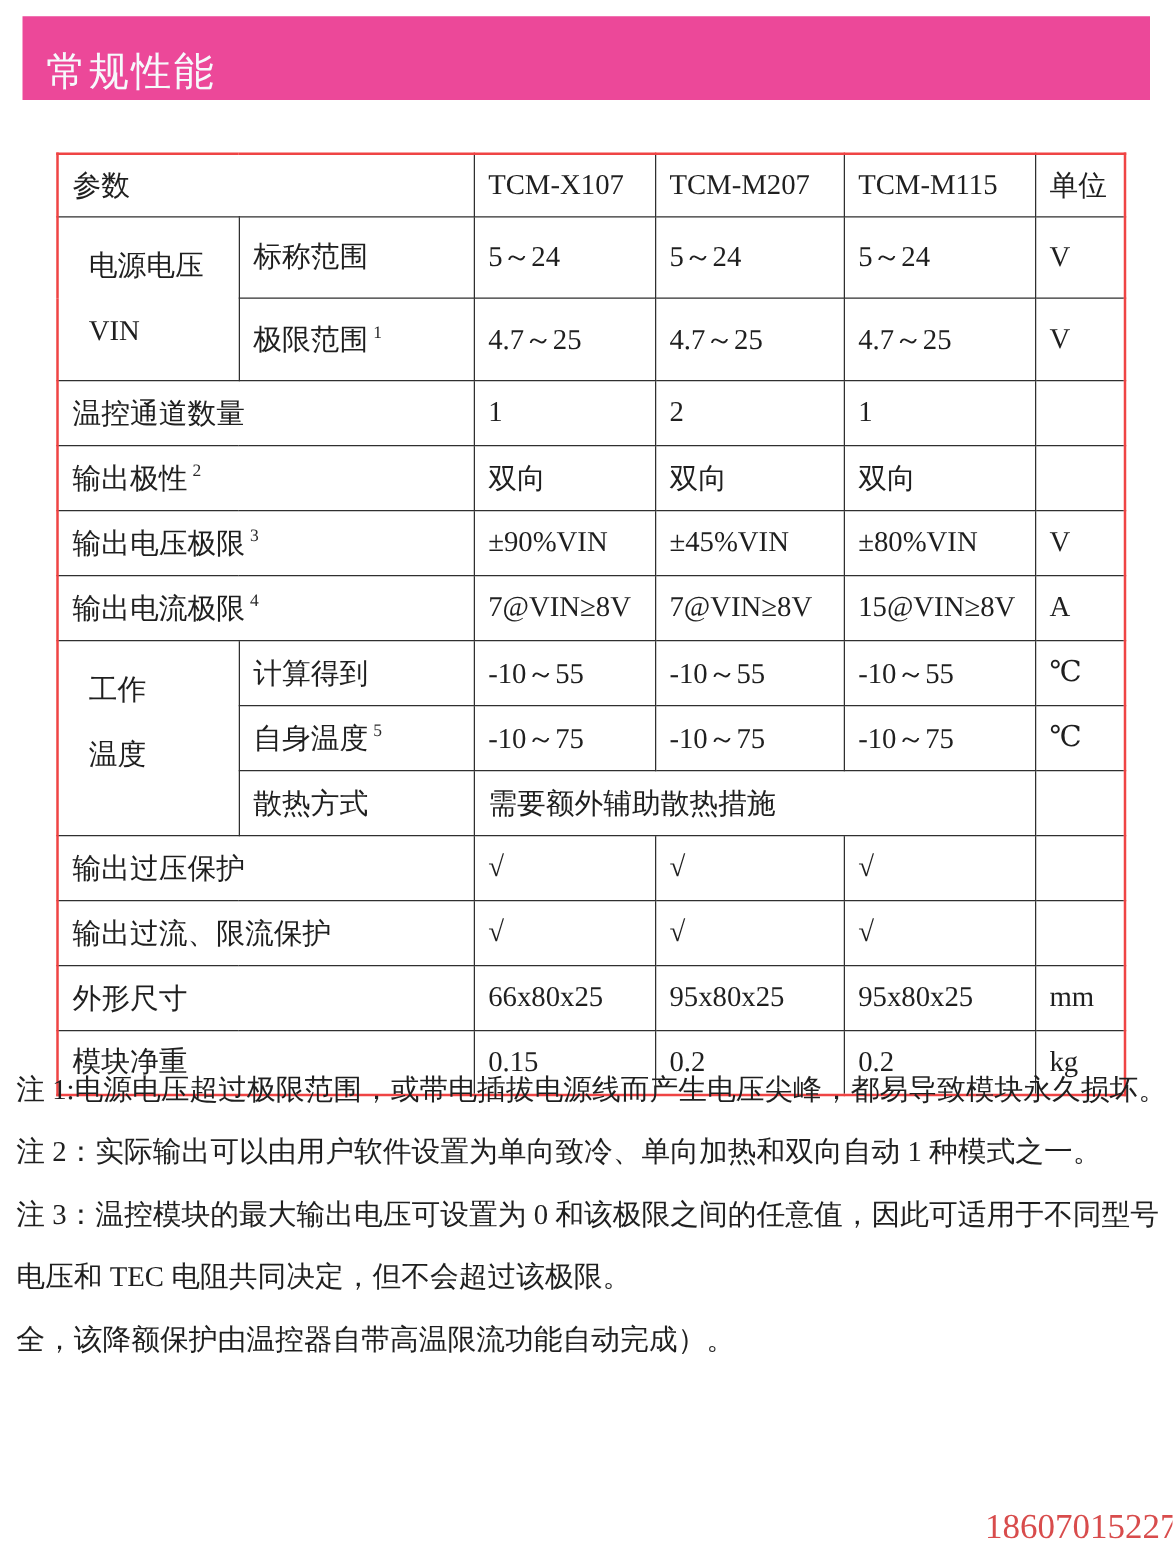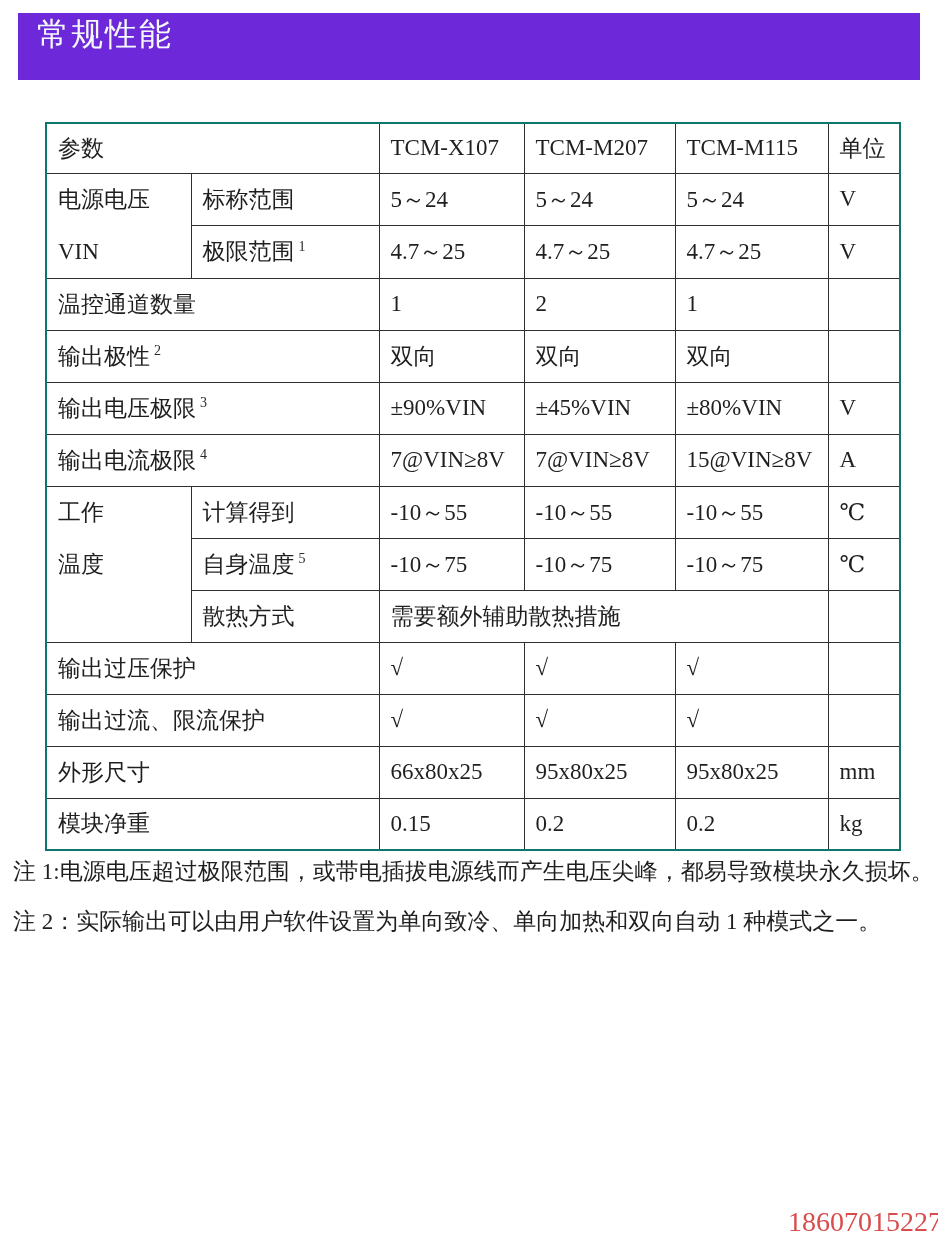--- a/index.html
+++ b/index.html
@@ -14,55 +14,55 @@
     overflow: hidden;
     font-family: "Liberation Serif", "DejaVu Serif", serif;
     color: #1f1f1f;
   }
   .title-bar {
     position: absolute;
     left: 18px;
     top: 13px;
     width: 902px;
     height: 67px;
-    background: #6d28d9;
+    background: #ec4899;
     display: flex;
-    align-items: flex-start;
+    align-items: flex-end;
     box-sizing: border-box;
     padding-left: 19px;
   }
   .title-bar .title-text {
     color: #f6f9fc;
     font-size: 32px;
     letter-spacing: 2px;
   }
   table.spec {
     position: absolute;
     left: 45px;
     top: 122px;
     width: 854px;
     border-collapse: collapse;
     table-layout: fixed;
-    border: 2px solid #0f766e;
+    border: 2px solid #ef4444;
   }
   table.spec td {
     border: 1px solid #2f2f2f;
     padding: 0 2px 0 11px;
     font-size: 23px;
     height: 52px;
     vertical-align: middle;
     white-space: nowrap;
     overflow: hidden;
     box-sizing: border-box;
   }
   table.spec tr.header-row td {
     height: 50px;
   }
   table.spec td.group-cell {
-    padding: 0;
+    padding: 13px;
     vertical-align: top;
   }
   .gline {
     height: 52px;
     display: flex;
     align-items: center;
     padding-left: 11px;
     box-sizing: border-box;
   }
   sup.fnote {
@@ -226,15 +226,18 @@
     <td>0.2</td>
     <td>0.2</td>
     <td>kg</td>
   </tr>
 </tbody>
   </table>
 
 <div class="notes">
   <div class="note-line">注 1:电源电压超过极限范围，或带电插拔电源线而产生电压尖峰，都易导致模块永久损坏。</div>
   <div class="note-line">注 2：实际输出可以由用户软件设置为单向致冷、单向加热和双向自动 1 种模式之一。</div>
+  <div class="note-line">注 3：温控模块的最大输出电压可设置为 0 和该极限之间的任意值，因此可适用于不同型号</div>
+  <div class="note-line">电压和 TEC 电阻共同决定，但不会超过该极限。</div>
+  <div class="note-line">全，该降额保护由温控器自带高温限流功能自动完成）。</div>
 </div>
 
 <div class="phone">18607015227</div>
 
 </body></html>

